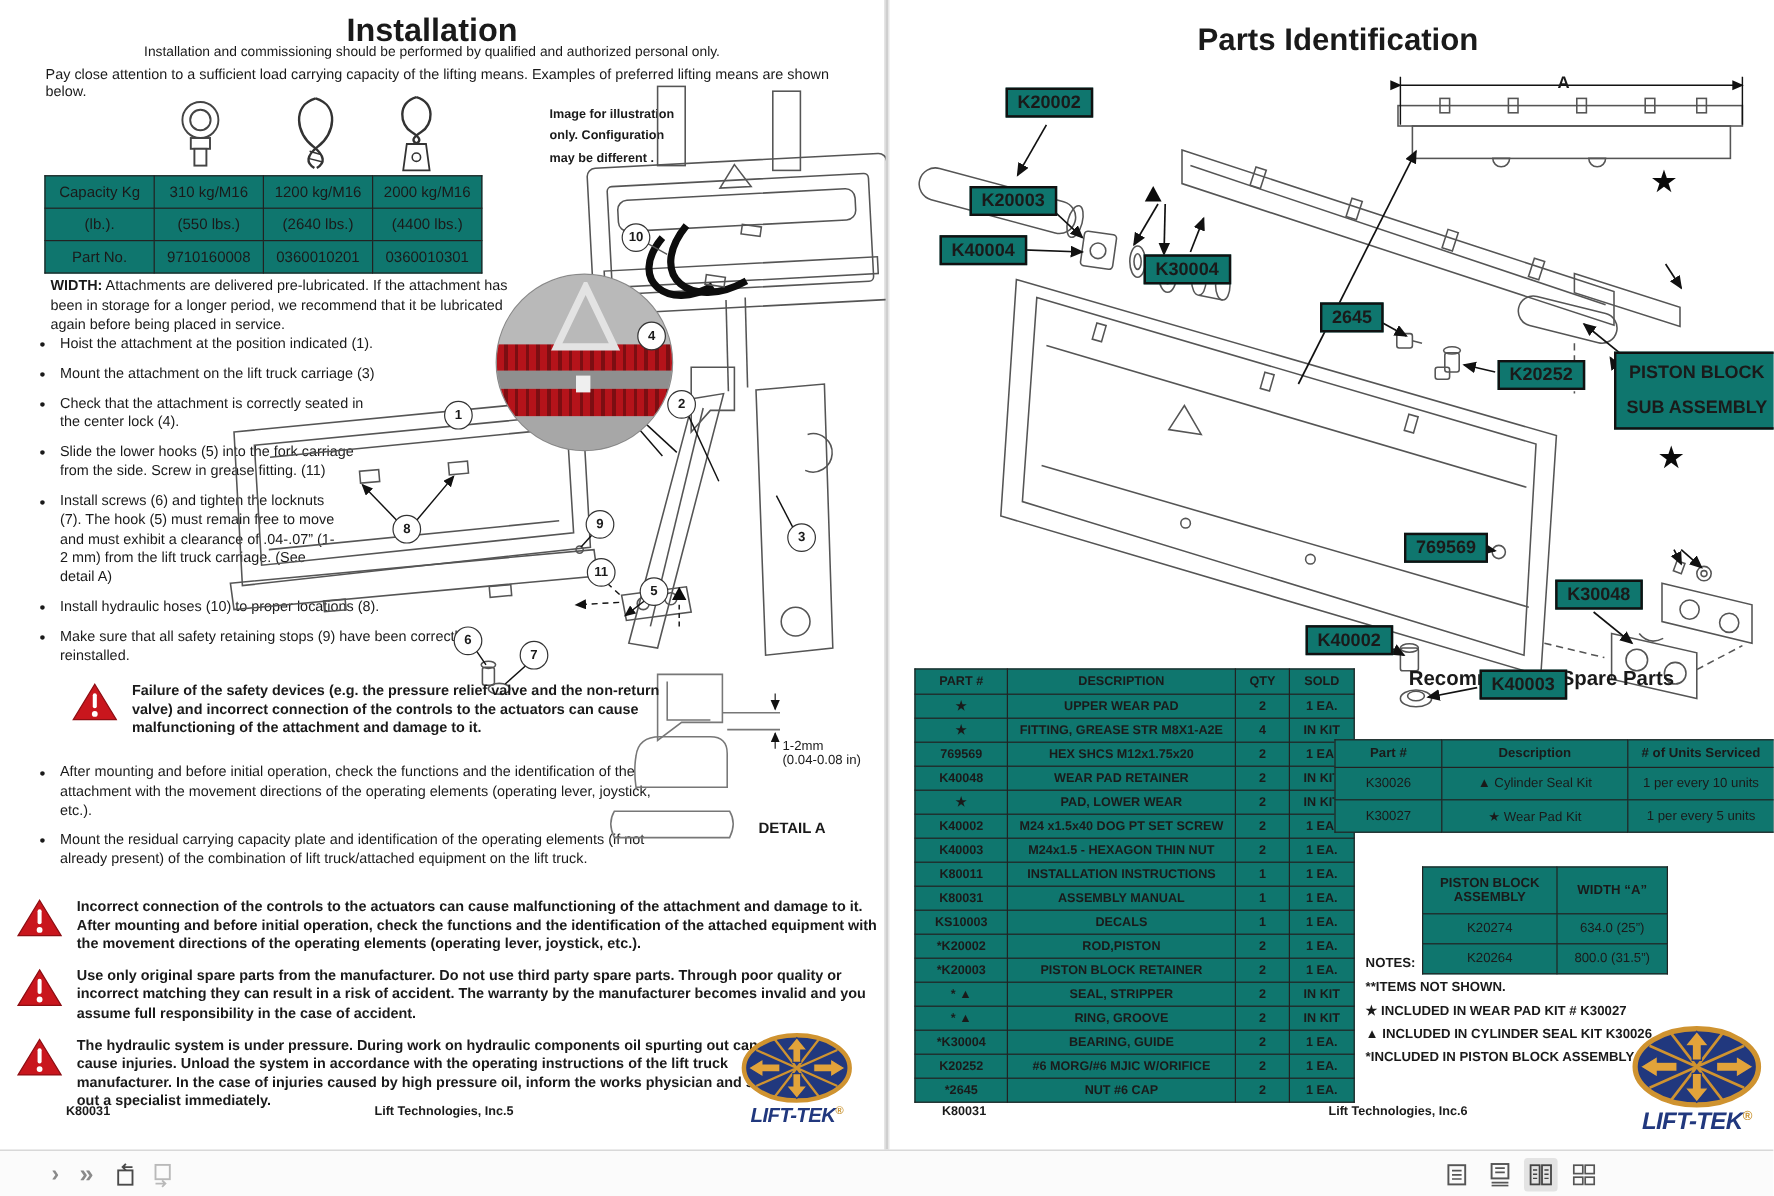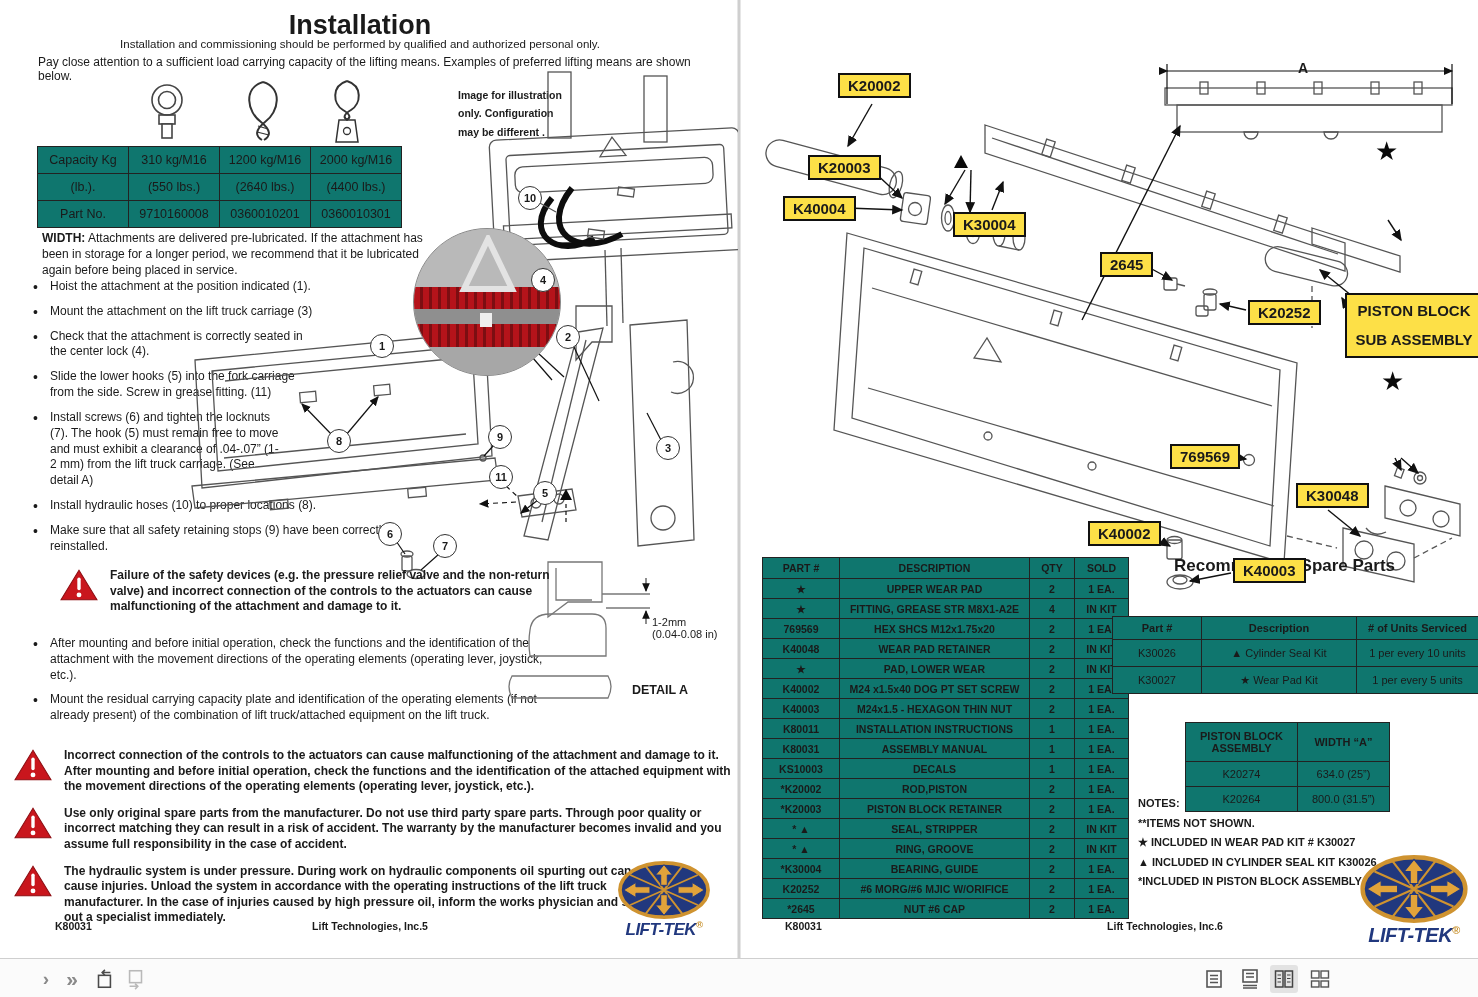--- a/index.html
+++ b/index.html
@@ -23,21 +23,21 @@
   .piston-table{font-size:11px;table-layout:fixed;width:190px;}
   .piston-table th{font-weight:bold;height:36px;}
   .piston-table td{height:22px;}
   ul.blist{list-style:none;margin:0;padding:0;font-size:12px;line-height:1.32;}
   ul.blist li{position:relative;padding-left:22px;margin-bottom:9px;}
   ul.blist li::before{content:"\2022";position:absolute;left:5px;top:-1px;font-size:14px;}
   .b2{max-width:265px;} .b3{max-width:250px;} .b4{max-width:232px;}
   .b6{max-width:340px;}
   .warn-row{display:flex;gap:12px;align-items:flex-start;margin-bottom:11px;}
   .warn-row .wtxt{font-weight:bold;font-size:12px;line-height:1.3;}
-  .callout{position:absolute;background:#fde047;border:2px solid #111;font-weight:bold;font-size:15px;padding:2px 8px;z-index:4;white-space:nowrap;}
+  .callout{position:absolute;background:#0f766e;border:2px solid #111;font-weight:bold;font-size:15px;padding:2px 8px;z-index:4;white-space:nowrap;}
   .numcirc{position:absolute;width:22px;height:22px;border:1.4px solid #333;border-radius:50%;background:#fff;font-size:11px;font-weight:bold;display:flex;align-items:center;justify-content:center;z-index:4;}
   .star{position:absolute;font-size:26px;color:#0a0a0a;z-index:4;line-height:1;}
   .footer-txt{font-size:10.5px;font-weight:bold;}
   
   .inset{position:absolute;left:413px;top:228px;width:146px;height:146px;border-radius:50%;overflow:hidden;border:1px solid #8a8a8a;background:#b3b3b3;z-index:3;}
   .inset .band{position:absolute;left:0;width:100%;}
   .stripes{background:repeating-linear-gradient(90deg,#b5131a 0 6px,#7c0e12 6px 9px);}
   .logo-wrap{text-align:center;z-index:5;}
   .logo-text{font-weight:bold;font-style:italic;color:#21387e;letter-spacing:-0.5px;}
   .logo-text sup{font-size:55%;color:#c8922f;}
@@ -290,20 +290,21 @@
     </div>
 
     <div class="abs footer-txt" style="left:55px;top:920px;">K80031</div>
     <div class="abs footer-txt" style="left:260px;top:920px;width:220px;text-align:center;">Lift Technologies, Inc.5</div>
   </div>
 
   <div class="divider"></div>
 
   <div class="abs" style="left:745px;top:0;width:733px;height:958px;">
 
+    <div class="abs pg-title" style="left:130px;top:18px;width:480px;font-size:26px;">Parts Identification</div>
 
     <svg class="abs" style="left:7px;top:58px;z-index:1;" width="722" height="540" viewBox="0 0 722 540">
       <g stroke="#555" fill="none" stroke-width="1.3">
 
         <g transform="rotate(15 80 110)">
           <rect x="12" y="96" width="134" height="27" rx="13.5"></rect>
           <ellipse cx="146" cy="109.5" rx="6" ry="13.5"></ellipse>
         </g>
 
         <rect x="150" y="136" width="27" height="29" rx="3" transform="rotate(8 163 150)"></rect>

